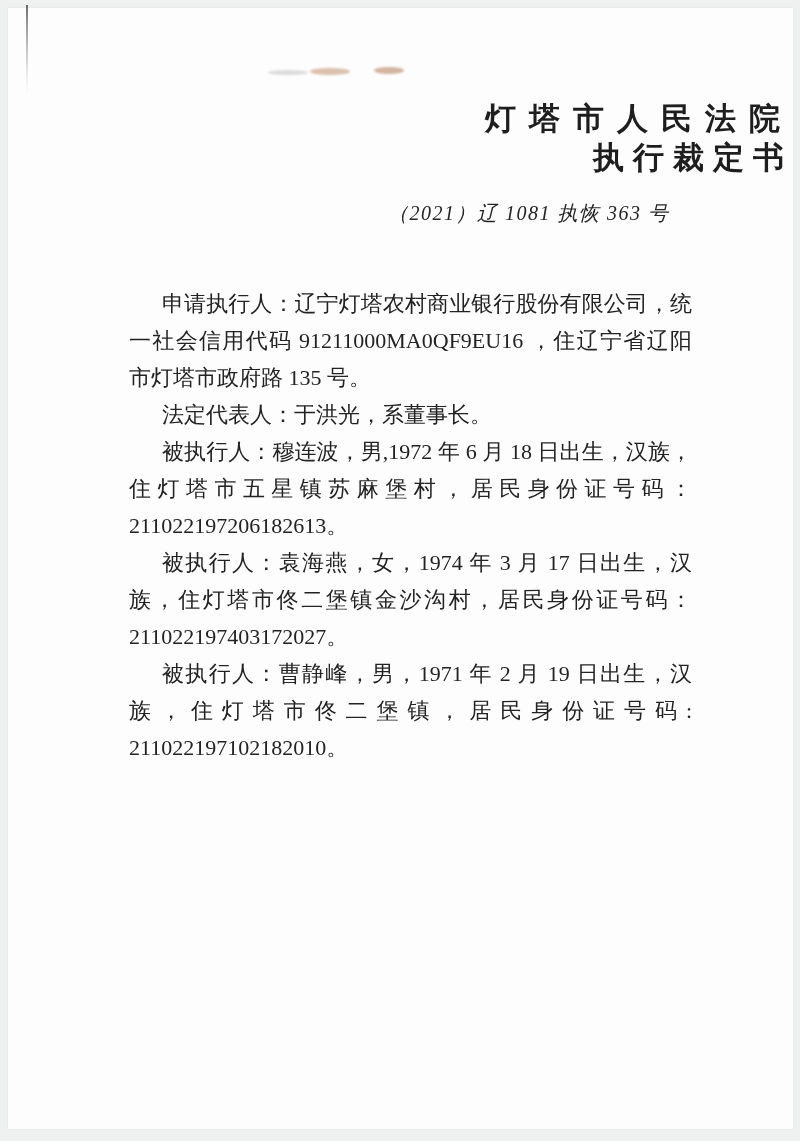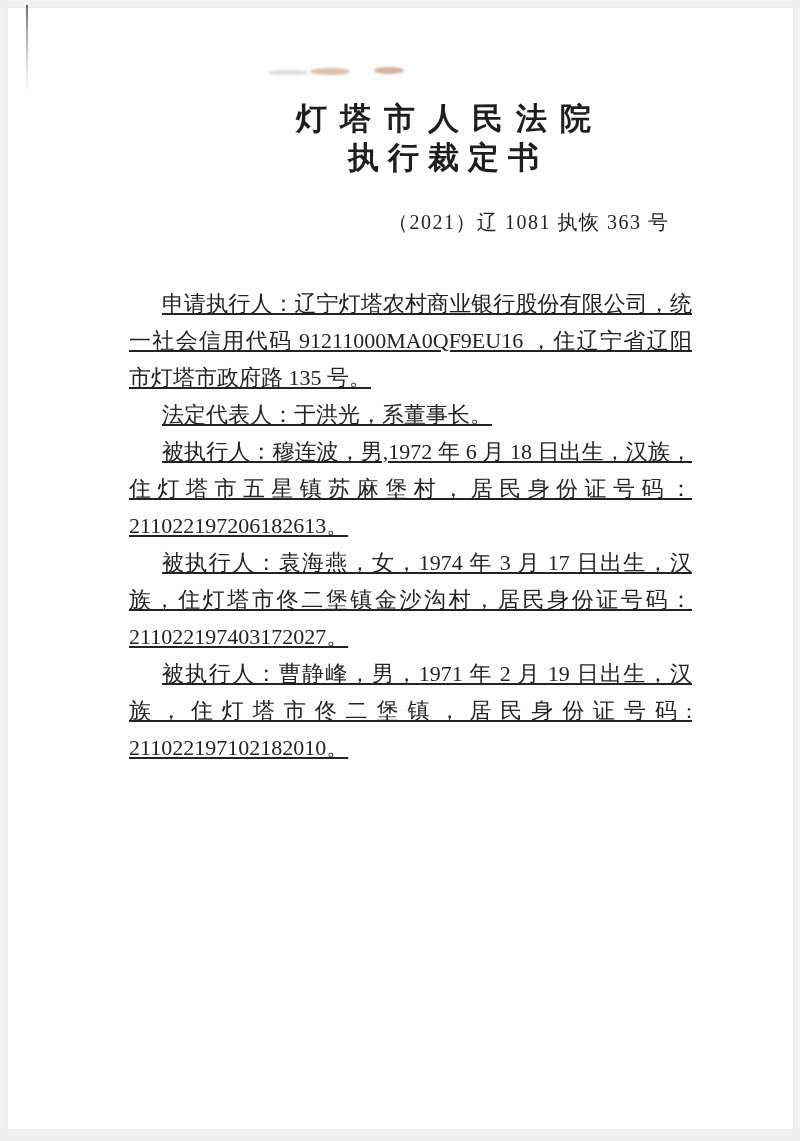--- a/index.html
+++ b/index.html
@@ -56,21 +56,21 @@
     background: rgba(170,108,66,0.5);
   }
   
   .title-block {
     position: absolute;
     top: 95px;
     left: 0;
     width: 100%;
     padding-left: 86px;
     box-sizing: border-box;
-    text-align: center;
+    text-align: right;
     color: #1e1e1e;
   }
   .court-name {
     font-size: 31px;
     font-weight: bold;
     letter-spacing: 13px;
     text-indent: 13px;
     line-height: 32px;
     margin: 0;
   }
@@ -78,38 +78,38 @@
     font-size: 31px;
     font-weight: bold;
     letter-spacing: 9px;
     text-indent: 9px;
     line-height: 32px;
     margin: 7px 0 12px 0;
   }
   .case-number {
     position: absolute;
     left: 380px;
-    top: 201px;
+    top: 192px;
     font-size: 20px;
     letter-spacing: 1.5px;
     color: #242424;
     white-space: nowrap;
+    font-style: italic;
   }
   
   .body-text {
     position: absolute;
     left: 121px;
     top: 277px;
     width: 563px;
     font-size: 22px;
     line-height: 37px;
     color: #232323;
     text-align: justify;
     text-justify: inter-character;
-    text-decoration: underline;
   }
   .body-text p {
     margin: 0;
     text-indent: 1.5em;
   }
 </style>
 </head>
 <body>
 
 <div class="paper">

